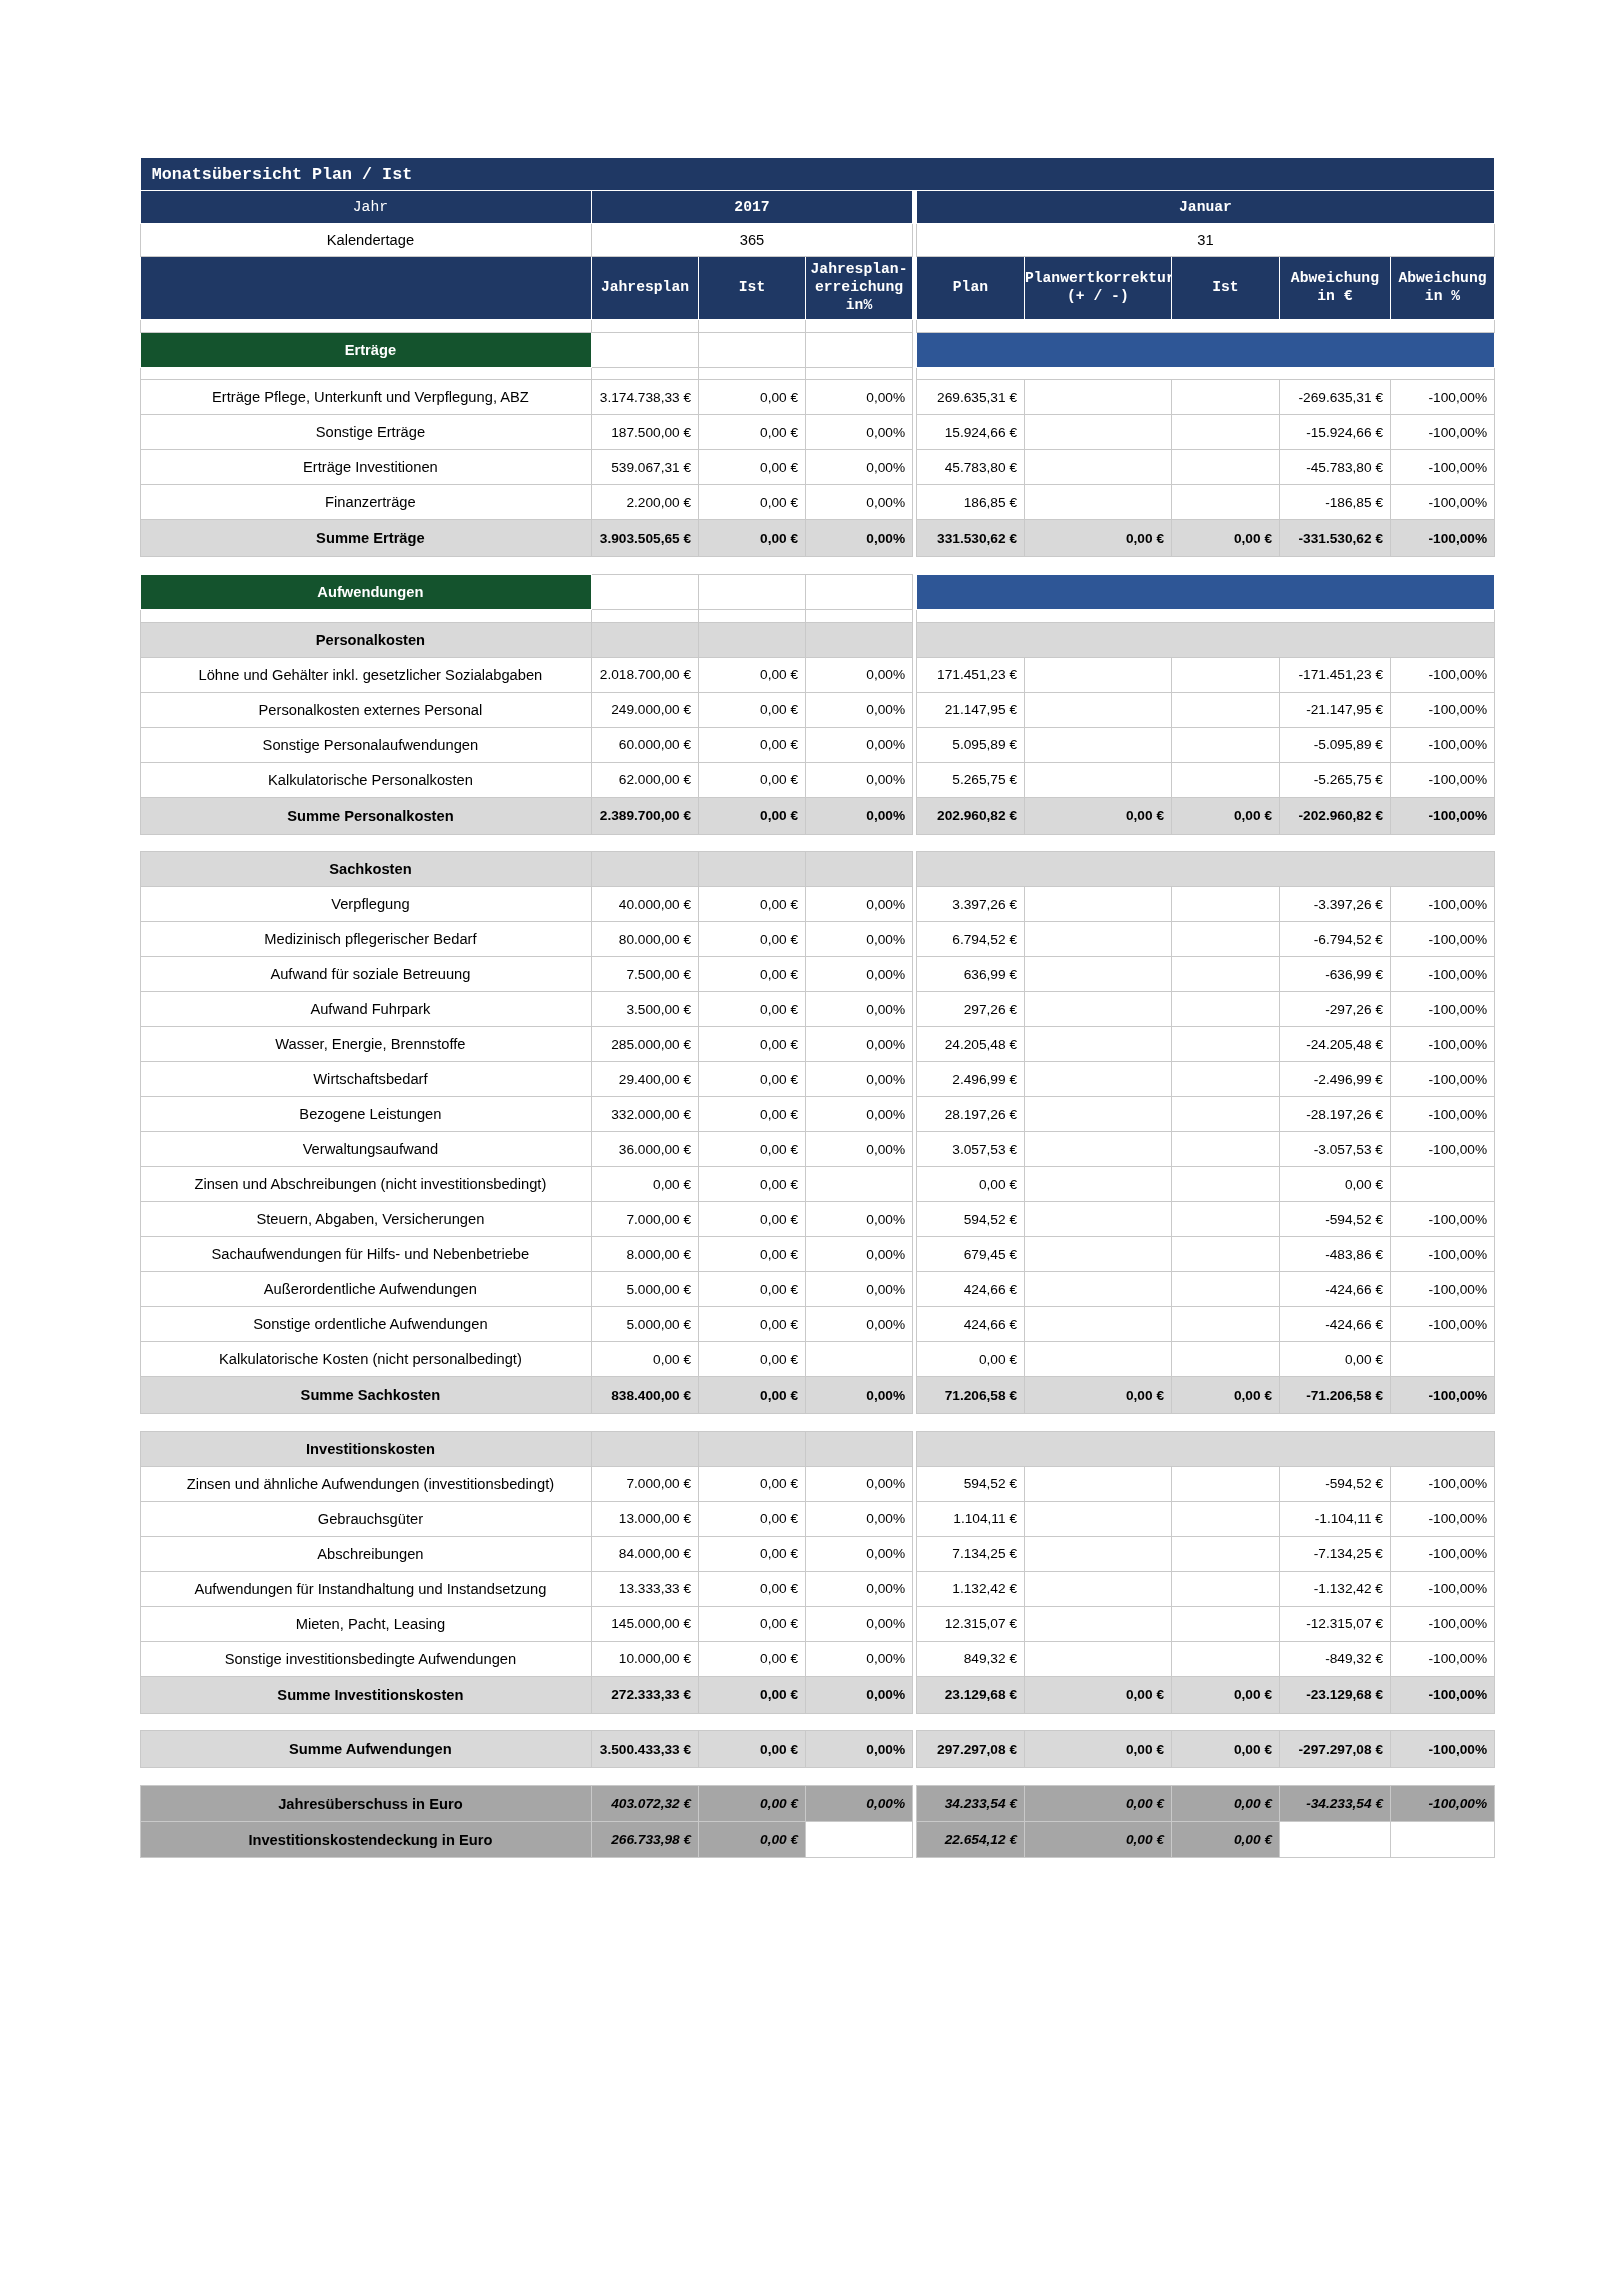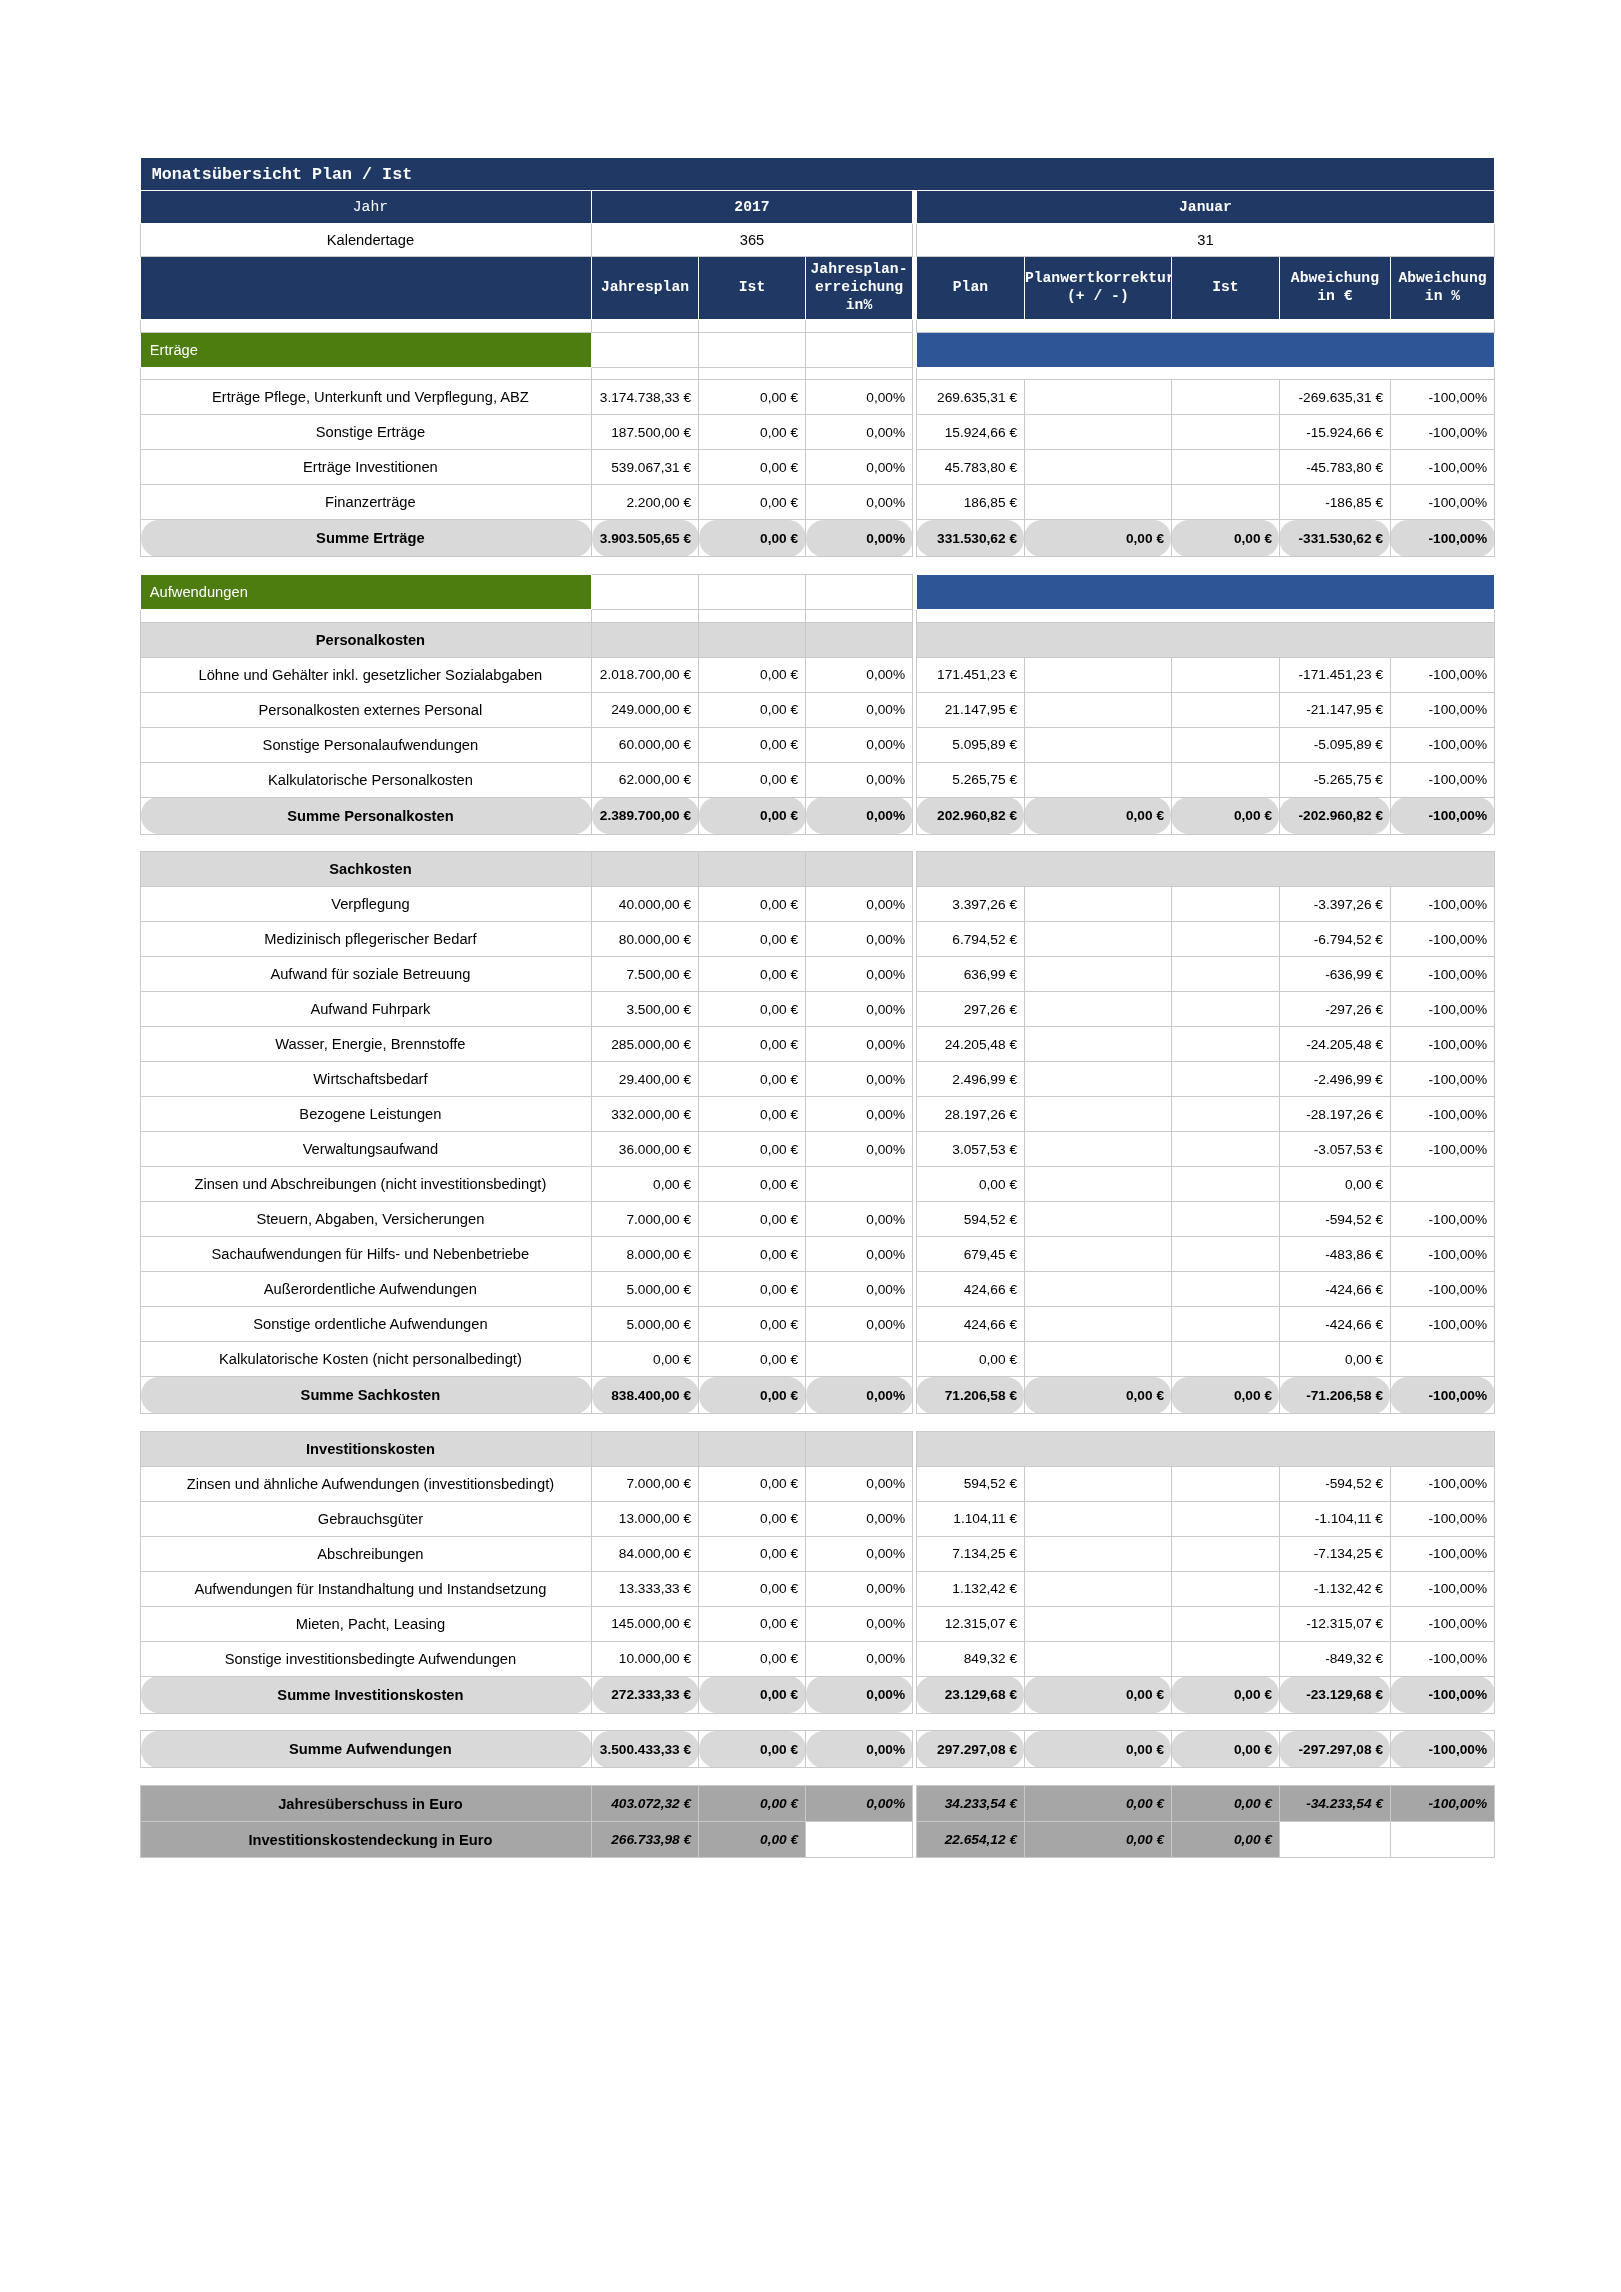--- a/index.html
+++ b/index.html
@@ -31,27 +31,27 @@
   .r-meta2 td { height: 33px; }
   .r-colhead td, .r-colhead th {
     height: 63px; white-space: pre-line; text-align: center;
     font-weight: bold; font-size: 14.7px; line-height: 1.22;
   }
 
   
   .r-spacer td    { height: 12.7px; }
   .r-gap td       { height: 17.6px; background: #fff; border: none; }
   .r-section td   { height: 35px; }
-  .sec-label { background: #4d7c0f; color: #fff; font-weight: normal; text-align: left; padding-left: 8.8px; border: 1px solid #fff; }
+  .sec-label { background: #14532d; color: #fff; font-weight: bold; text-align: center; padding-left: 8.8px; border: 1px solid #fff; }
   .sec-fill  { background: #2E5696; border: 1px solid #fff; }
   .r-subheader td { height: 35px; }
   .sub       { background: #D9D9D9; }
   .sub-label { font-weight: bold; }
   .r-data td { height: 35px; }
-  .r-sum td  { height: 37px; border-radius: 18px; }
+  .r-sum td  { height: 37px; }
   .r-sum td.b { background: #D9D9D9; font-weight: bold; }
   .r-footer td { height: 36px; }
   .r-footer td.b { background: #A6A6A6; font-weight: bold; }
   .r-footer td.num { font-style: italic; }
   .r-footer td.white { background: #fff; }
 </style>
 </head>
 <body>
 
 <div class="sheet">

